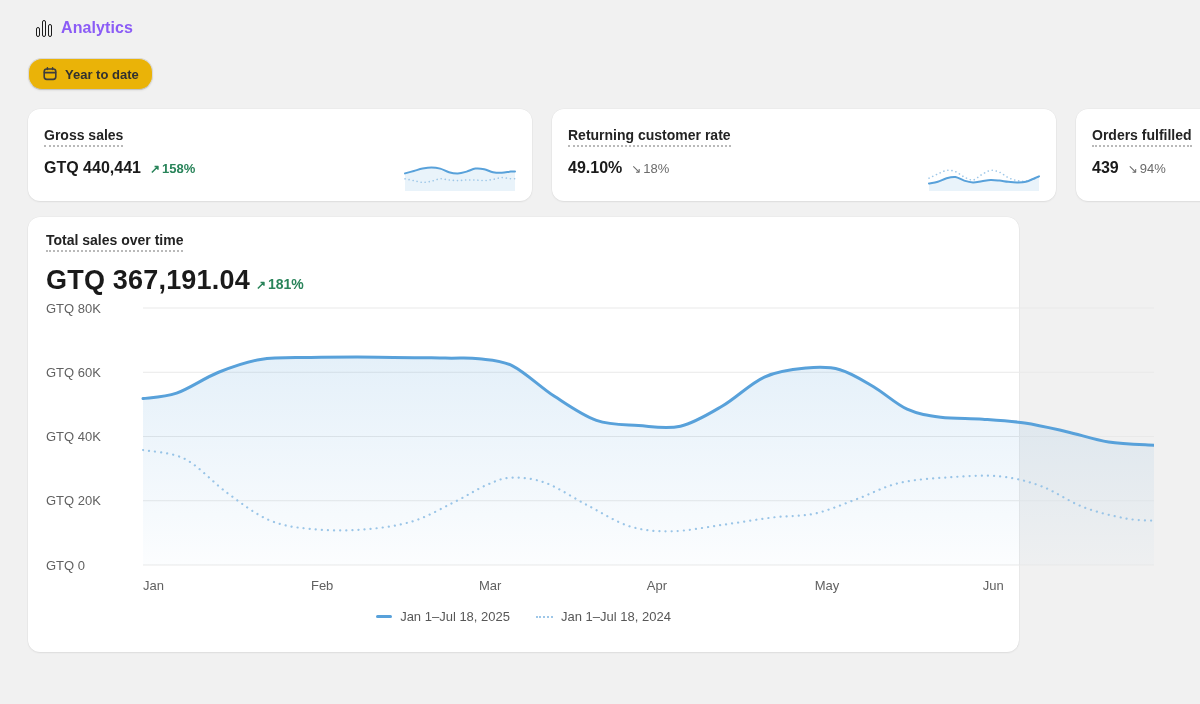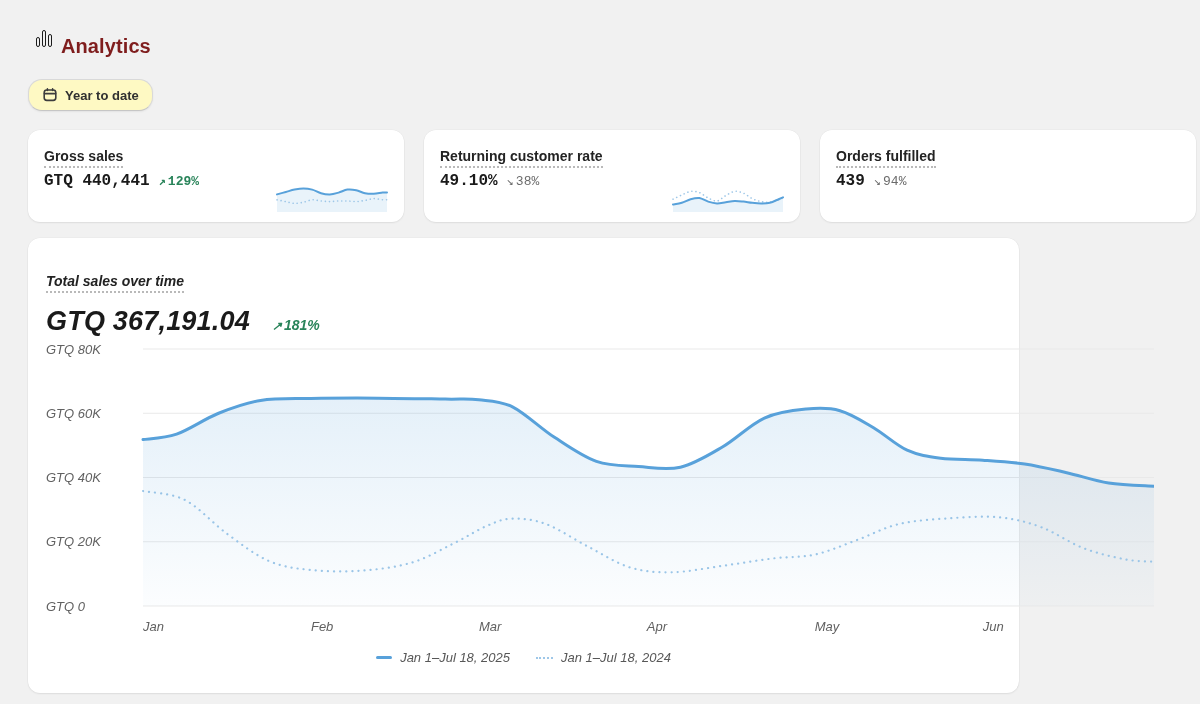--- a/index.html
+++ b/index.html
@@ -5,64 +5,64 @@
   * { margin:0; padding:0; box-sizing:border-box; }
   html,body { width:1200px; height:704px; overflow:hidden; }
   body {
     background:#f1f1f1;
     font-family:"Liberation Sans", sans-serif;
     color:#1a1a1a;
   }
 
   
   .page-header { display:flex; align-items:center; gap:9px; padding:19px 0 0 36px; }
-  .page-header h1 { font-size:20px; font-weight:700; letter-spacing:.1px; color:#7f1d1d;margin-top:16px; }
+  .page-header h1 { font-size:16px; font-weight:700; letter-spacing:.1px; color:#8b5cf6; }
   .chart-glyph { display:inline-flex; align-items:flex-end; gap:2px; height:17px; }
   .chart-glyph i { display:block; width:4px; border:1.6px solid #1c1c1c; border-radius:3px; background:transparent; }
   .chart-glyph i:nth-child(1){ height:10px; }
   .chart-glyph i:nth-child(2){ height:17px; }
   .chart-glyph i:nth-child(3){ height:13px; }
 
   
   .filters { display:flex; gap:13px; margin:21px 0 0 28px; }
   .pill-btn {
     display:inline-flex; align-items:center; gap:7px;
     height:32px; padding:0 13px;
-    background:#fef9c3;
+    background:#eab308;
     border:1px solid #d9d9d9;
     border-bottom-color:#c6c6c6;
     border-radius:14px;
     box-shadow:0 1px 2px rgba(0,0,0,.06);
     font-size:13px; font-weight:600; color:#303030;
     cursor:pointer;
   }
   .pill-btn svg { flex:0 0 auto; }
 
   
   .metrics-row { display:flex; gap:20px; margin:19px 0 0 28px; width:1360px; }
   .card {
     background:#fff; border-radius:12px;
     box-shadow:0 1px 2px rgba(0,0,0,.07), 0 0 0 0.5px rgba(0,0,0,.04);
   }
-  .metric-card { width:376px; height:92px; padding:17px 16px; position:relative; flex:0 0 auto; }
+  .metric-card { width:504px; height:92px; padding:17px 16px; position:relative; flex:0 0 auto; }
   .metric-title, .big-title {
     display:inline-block; font-size:14px; font-weight:600; color:#232323;
     border-bottom:2px dotted #b9b9b9; padding-bottom:2px; cursor:pointer;
   }
-  .metric-value-row { display:flex; align-items:baseline; gap:9px; margin-top:4px;font-family:Liberation Mono, monospace; }
+  .metric-value-row { display:flex; align-items:baseline; gap:9px; margin-top:12px; }
   .metric-value { font-size:16px; font-weight:700; color:#1a1a1a; }
   .trend { font-size:13px; font-weight:600; display:inline-flex; align-items:baseline; gap:2px; }
   .trend .arr { font-size:12px; }
   .trend-up { color:#29845a; }
   .trend-down { color:#6b6b6b; font-weight:500; }
   .sparkline { position:absolute; right:16px; top:46px; width:112px; height:38px; }
 
   
-  .main-card { width:991px; margin:16px 0 0 28px; padding:34px 18px 14px;font-style:italic; }
-  .big-value-row { display:flex; align-items:baseline; gap:22px; margin-top:13px; }
+  .main-card { width:991px; margin:16px 0 0 28px; padding:14px 18px 14px; }
+  .big-value-row { display:flex; align-items:baseline; gap:6px; margin-top:13px; }
   .big-value { font-size:27px; font-weight:700; letter-spacing:.2px; color:#1a1a1a; }
   .big-value-row .trend { font-size:14px; }
   .chart-area { margin-top:0; }
   .legend { display:flex; justify-content:center; align-items:center; gap:26px; margin:9px 0 14px; }
   .legend-item { display:flex; align-items:center; gap:8px; font-size:13px; color:#575757; cursor:pointer; }
   .swatch-solid { width:16px; height:3px; border-radius:2px; background:#58a1da; }
   .swatch-dotted { width:17px; height:0; border-top:2.5px dotted #9ec7e8; }
 </style>
 </head>
 <body>
@@ -89,37 +89,37 @@
 </div>
 
 <div class="metrics-row">
 
   <div class="card metric-card">
     <span class="metric-title">Gross sales</span>
     <div class="metric-value-row">
       <span class="metric-value">GTQ 440,441</span>
       <span class="trend trend-up">
           <span class="arr">↗</span>
-          <span>129%</span>
+          <span>158%</span>
         </span>
     </div>
     <svg class="sparkline" viewBox="0 0 112 38">
         <path d="M 1 18.4 C 2.466666666666667 18 6.866666666666667 16.8 9.8 16 C 12.733333333333334 15.200000000000001 15.666666666666668 14.200000000000001 18.6 13.600000000000001 C 21.533333333333335 13.000000000000002 24.46666666666667 12.400000000000002 27.400000000000002 12.400000000000002 C 30.333333333333336 12.400000000000002 33.26666666666667 12.800000000000002 36.2 13.600000000000001 C 39.13333333333333 14.4 42.06666666666666 16.4 45 17.2 C 47.93333333333334 18 50.86666666666667 18.5 53.800000000000004 18.4 C 56.73333333333334 18.299999999999997 59.66666666666667 17.400000000000002 62.60000000000001 16.6 C 65.53333333333335 15.800000000000002 68.46666666666667 14.000000000000002 71.4 13.600000000000001 C 74.33333333333334 13.200000000000001 77.26666666666667 13.6 80.2 14.2 C 83.13333333333334 14.799999999999999 86.06666666666666 16.599999999999998 89 17.2 C 91.93333333333334 17.8 94.86666666666667 17.9 97.80000000000001 17.8 C 100.73333333333335 17.700000000000003 104.4 16.8 106.60000000000001 16.6 C 108.80000000000001 16.400000000000002 110.26666666666668 16.6 111.00000000000001 16.6 L 111.00000000000001 36 L 1 36 Z" fill="#58a1da" fill-opacity="0.13" stroke="none"></path>
         <path d="M 1 23.8 C 2.466666666666667 24.1 6.866666666666667 25 9.8 25.6 C 12.733333333333334 26.200000000000003 15.666666666666668 27.299999999999997 18.6 27.4 C 21.533333333333335 27.5 24.46666666666667 26.799999999999997 27.400000000000002 26.2 C 30.333333333333336 25.6 33.26666666666667 24 36.2 23.8 C 39.13333333333333 23.6 42.06666666666666 24.7 45 25 C 47.93333333333334 25.3 50.86666666666667 25.6 53.800000000000004 25.6 C 56.73333333333334 25.6 59.66666666666667 25.1 62.60000000000001 25 C 65.53333333333335 24.9 68.46666666666667 24.9 71.4 25 C 74.33333333333334 25.1 77.26666666666667 25.700000000000003 80.2 25.6 C 83.13333333333334 25.5 86.06666666666666 24.9 89 24.4 C 91.93333333333334 23.9 94.86666666666667 22.700000000000003 97.80000000000001 22.6 C 100.73333333333335 22.5 104.4 23.6 106.60000000000001 23.8 C 108.80000000000001 24 110.26666666666668 23.8 111.00000000000001 23.8" fill="none" stroke="#9ec7e8" stroke-width="1.6" stroke-linecap="round" stroke-dasharray="0.1 4"></path>
         <path d="M 1 18.4 C 2.466666666666667 18 6.866666666666667 16.8 9.8 16 C 12.733333333333334 15.200000000000001 15.666666666666668 14.200000000000001 18.6 13.600000000000001 C 21.533333333333335 13.000000000000002 24.46666666666667 12.400000000000002 27.400000000000002 12.400000000000002 C 30.333333333333336 12.400000000000002 33.26666666666667 12.800000000000002 36.2 13.600000000000001 C 39.13333333333333 14.4 42.06666666666666 16.4 45 17.2 C 47.93333333333334 18 50.86666666666667 18.5 53.800000000000004 18.4 C 56.73333333333334 18.299999999999997 59.66666666666667 17.400000000000002 62.60000000000001 16.6 C 65.53333333333335 15.800000000000002 68.46666666666667 14.000000000000002 71.4 13.600000000000001 C 74.33333333333334 13.200000000000001 77.26666666666667 13.6 80.2 14.2 C 83.13333333333334 14.799999999999999 86.06666666666666 16.599999999999998 89 17.2 C 91.93333333333334 17.8 94.86666666666667 17.9 97.80000000000001 17.8 C 100.73333333333335 17.700000000000003 104.4 16.8 106.60000000000001 16.6 C 108.80000000000001 16.400000000000002 110.26666666666668 16.6 111.00000000000001 16.6" fill="none" stroke="#58a1da" stroke-width="2" stroke-linecap="round" stroke-linejoin="round"></path>
       </svg>
   </div>
 
   <div class="card metric-card">
     <span class="metric-title">Returning customer rate</span>
     <div class="metric-value-row">
       <span class="metric-value">49.10%</span>
       <span class="trend trend-down">
           <span class="arr">↘</span>
-          <span>38%</span>
+          <span>18%</span>
         </span>
     </div>
     <svg class="sparkline" viewBox="0 0 112 38">
         <path d="M 1 28.6 C 2.466666666666667 28.3 6.866666666666667 27.7 9.8 26.8 C 12.733333333333334 25.900000000000002 15.666666666666668 24.000000000000004 18.6 23.200000000000003 C 21.533333333333335 22.400000000000002 24.46666666666667 21.6 27.400000000000002 22 C 30.333333333333336 22.4 33.26666666666667 24.700000000000003 36.2 25.6 C 39.13333333333333 26.5 42.06666666666666 27.299999999999997 45 27.4 C 47.93333333333334 27.5 50.86666666666667 26.599999999999998 53.800000000000004 26.2 C 56.73333333333334 25.8 59.66666666666667 25.1 62.60000000000001 25 C 65.53333333333335 24.9 68.46666666666667 25.3 71.4 25.6 C 74.33333333333334 25.900000000000002 77.26666666666667 26.5 80.2 26.8 C 83.13333333333334 27.1 86.06666666666666 27.4 89 27.4 C 91.93333333333334 27.4 94.86666666666667 27.5 97.80000000000001 26.8 C 100.73333333333335 26.1 104.4 24.1 106.60000000000001 23.200000000000003 C 108.80000000000001 22.300000000000004 110.26666666666668 21.7 111.00000000000001 21.4 L 111.00000000000001 36 L 1 36 Z" fill="#58a1da" fill-opacity="0.13" stroke="none"></path>
         <path d="M 1 23.200000000000003 C 2.466666666666667 22.500000000000004 6.866666666666667 20.3 9.8 19 C 12.733333333333334 17.7 15.666666666666668 15.800000000000002 18.6 15.400000000000002 C 21.533333333333335 15.000000000000002 24.46666666666667 15.500000000000002 27.400000000000002 16.6 C 30.333333333333336 17.700000000000003 33.26666666666667 20.6 36.2 22 C 39.13333333333333 23.4 42.06666666666666 25.4 45 25 C 47.93333333333334 24.6 50.86666666666667 21.200000000000003 53.800000000000004 19.6 C 56.73333333333334 18 59.66666666666667 15.800000000000002 62.60000000000001 15.400000000000002 C 65.53333333333335 15.000000000000002 68.46666666666667 16 71.4 17.2 C 74.33333333333334 18.4 77.26666666666667 21.200000000000003 80.2 22.6 C 83.13333333333334 24 86.06666666666666 25 89 25.6 C 91.93333333333334 26.200000000000003 94.86666666666667 26.5 97.80000000000001 26.2 C 100.73333333333335 25.9 104.4 24.6 106.60000000000001 23.8 C 108.80000000000001 23 110.26666666666668 21.799999999999997 111.00000000000001 21.4" fill="none" stroke="#9ec7e8" stroke-width="1.6" stroke-linecap="round" stroke-dasharray="0.1 4"></path>
         <path d="M 1 28.6 C 2.466666666666667 28.3 6.866666666666667 27.7 9.8 26.8 C 12.733333333333334 25.900000000000002 15.666666666666668 24.000000000000004 18.6 23.200000000000003 C 21.533333333333335 22.400000000000002 24.46666666666667 21.6 27.400000000000002 22 C 30.333333333333336 22.4 33.26666666666667 24.700000000000003 36.2 25.6 C 39.13333333333333 26.5 42.06666666666666 27.299999999999997 45 27.4 C 47.93333333333334 27.5 50.86666666666667 26.599999999999998 53.800000000000004 26.2 C 56.73333333333334 25.8 59.66666666666667 25.1 62.60000000000001 25 C 65.53333333333335 24.9 68.46666666666667 25.3 71.4 25.6 C 74.33333333333334 25.900000000000002 77.26666666666667 26.5 80.2 26.8 C 83.13333333333334 27.1 86.06666666666666 27.4 89 27.4 C 91.93333333333334 27.4 94.86666666666667 27.5 97.80000000000001 26.8 C 100.73333333333335 26.1 104.4 24.1 106.60000000000001 23.200000000000003 C 108.80000000000001 22.300000000000004 110.26666666666668 21.7 111.00000000000001 21.4" fill="none" stroke="#58a1da" stroke-width="2" stroke-linecap="round" stroke-linejoin="round"></path>
       </svg>
   </div>
 
   <div class="card metric-card">

